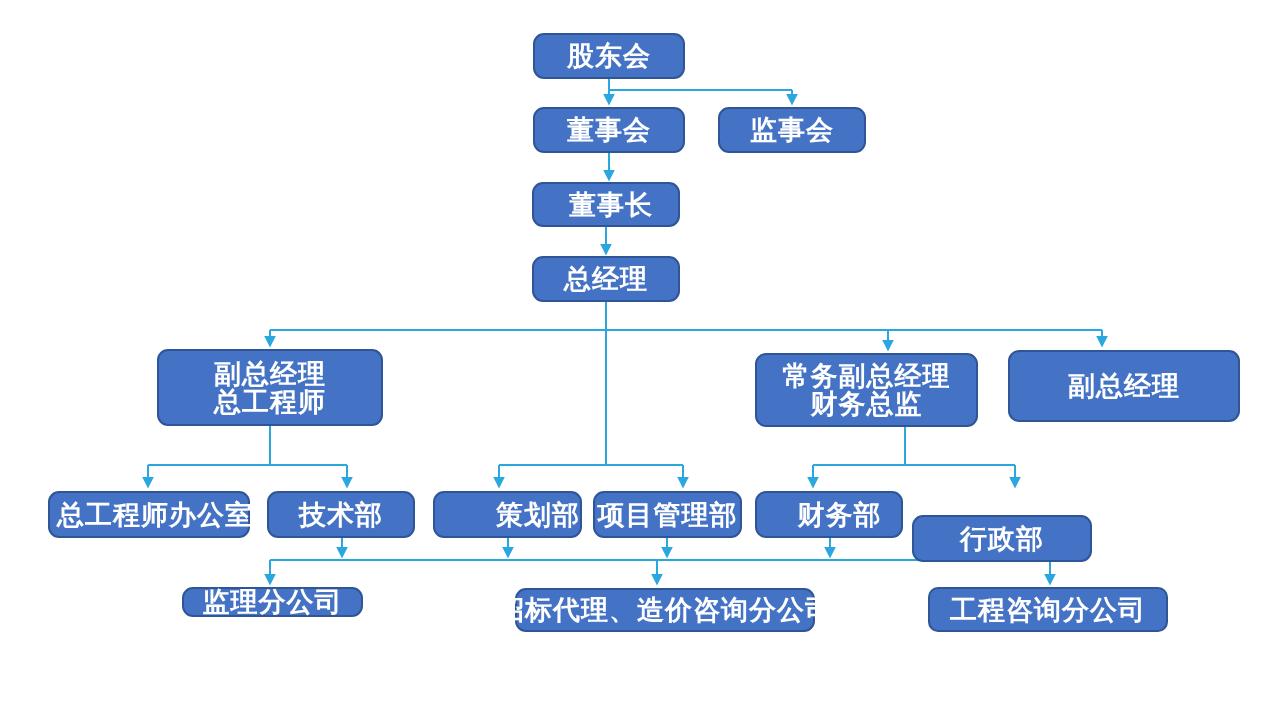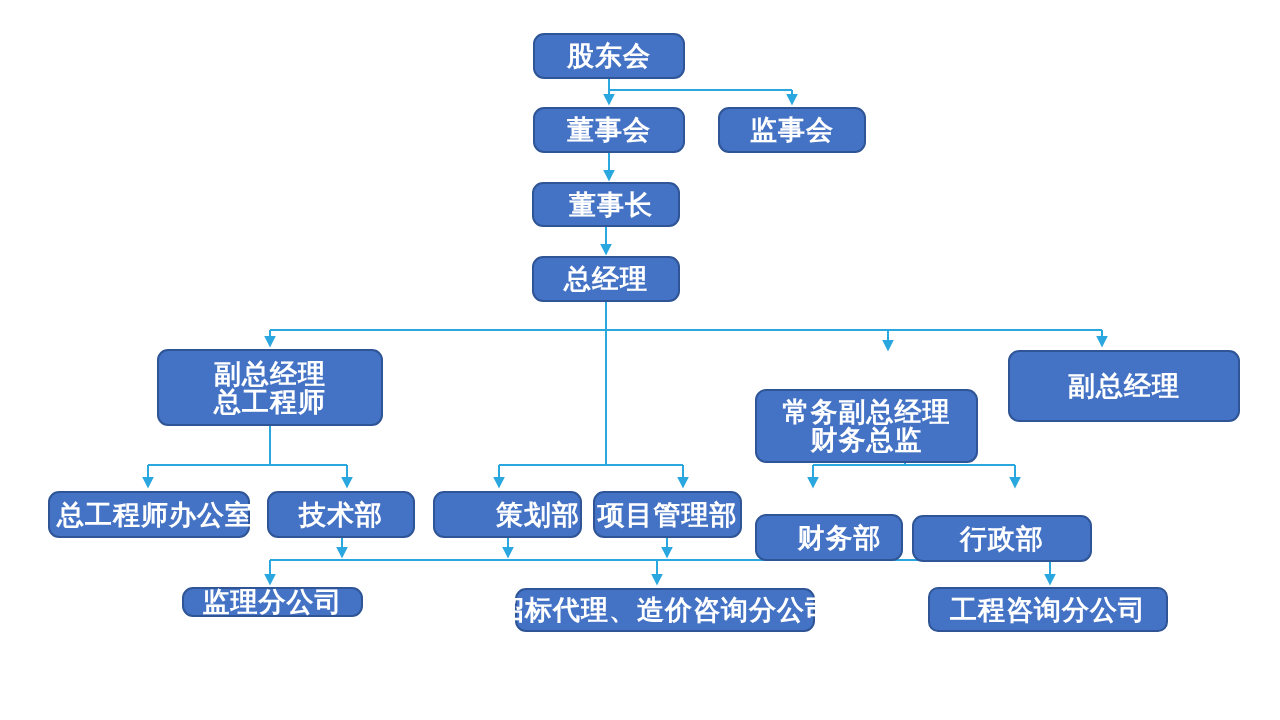--- a/index.html
+++ b/index.html
@@ -34,27 +34,27 @@
     line-height:28px;
     white-space:nowrap;
   }
   
   .n-shareholders       {left:533px;top:33px;width:152px;height:46px;}
   .n-board              {left:533px;top:107px;width:152px;height:46px;align-items:center;}
   .n-supervisory        {left:718px;top:107px;width:148px;height:46px;}
   .n-chairman           {left:532px;top:182px;width:148px;height:45px;padding-left:10px;}
   .n-gm                 {left:532px;top:256px;width:148px;height:46px;}
   .n-deputy-gm-ce       {left:157px;top:349px;width:226px;height:77px;}
-  .n-exec-deputy-cfo    {left:755px;top:353px;width:223px;height:74px;margin-top:36px;}
+  .n-exec-deputy-cfo    {left:755px;top:353px;width:223px;height:74px;}
   .n-deputy-gm          {left:1008px;top:350px;width:232px;height:72px;}
   .n-ce-office          {left:48px;top:491px;width:202px;height:47px;padding-left:12px;}
   .n-tech               {left:267px;top:491px;width:148px;height:47px;}
   .n-planning           {left:433px;top:491px;width:149px;height:47px;align-items:flex-end;}
   .n-project-mgmt       {left:593px;top:491px;width:149px;height:47px;}
-  .n-finance            {left:755px;top:514px;width:148px;height:47px;padding-left:21px;}
+  .n-finance            {left:755px;top:491px;width:148px;height:47px;padding-left:21px;}
   .n-admin              {left:912px;top:491px;width:180px;height:47px;margin-top:24px;}
   .n-supervision-branch {left:182px;top:587px;width:181px;height:30px;}
   .n-bidding-branch     {left:475px;top:588px;width:300px;height:44px;margin-left:40px;}
   .n-consulting-branch  {left:928px;top:587px;width:240px;height:45px;border-radius:10px;}
 </style>
 </head>
 <body style="background: rgb(255, 255, 255);">
 
 <div class="stage">
 

